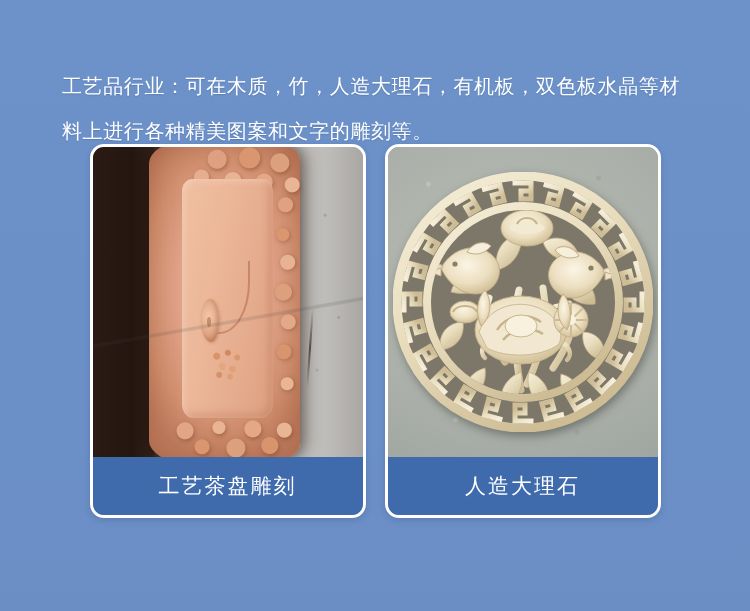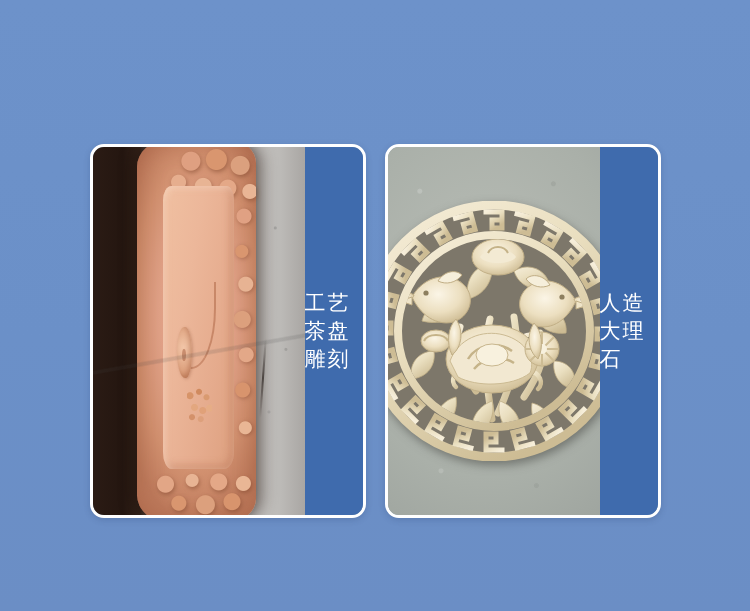--- a/index.html
+++ b/index.html
@@ -49,21 +49,21 @@
   .card {
     width: 276px;
     height: 374px;
     border: 3px solid #ffffff;
     border-radius: 14px;
     box-sizing: border-box;
     overflow: hidden;
     background: #8aa0ae;
     box-shadow: 0 2px 6px rgba(35,60,105,0.22);
     display: flex;
-    flex-direction: row;
+    flex-direction: column;
   }
   .photo {
     position: relative;
     flex: 1 1 auto;
     overflow: hidden;
   }
   .caption {
     flex: 0 0 58px;
     background: #3f6bad;
     color: #ffffff;
@@ -251,20 +251,21 @@
     background: transparent;
     filter: drop-shadow(2px 4px 5px rgba(60,60,55,.5));
   }
   .disc svg { display: block; width: 100%; height: 100%; }
 </style>
 </head>
 <body>
 
 <div class="page">
 
+  <p class="intro nowrap-off">工艺品行业：可在木质，竹，人造大理石，有机板，双色板水晶等材料上进行各种精美图案和文字的雕刻等。</p>
 
   <div class="cards">
 
     <div class="card">
       <div class="photo">
         <div class="tray-scene">
           <div class="crack"></div>
           <div class="tray">
             <div class="relief relief-top"></div>
             <div class="relief relief-right"></div>

